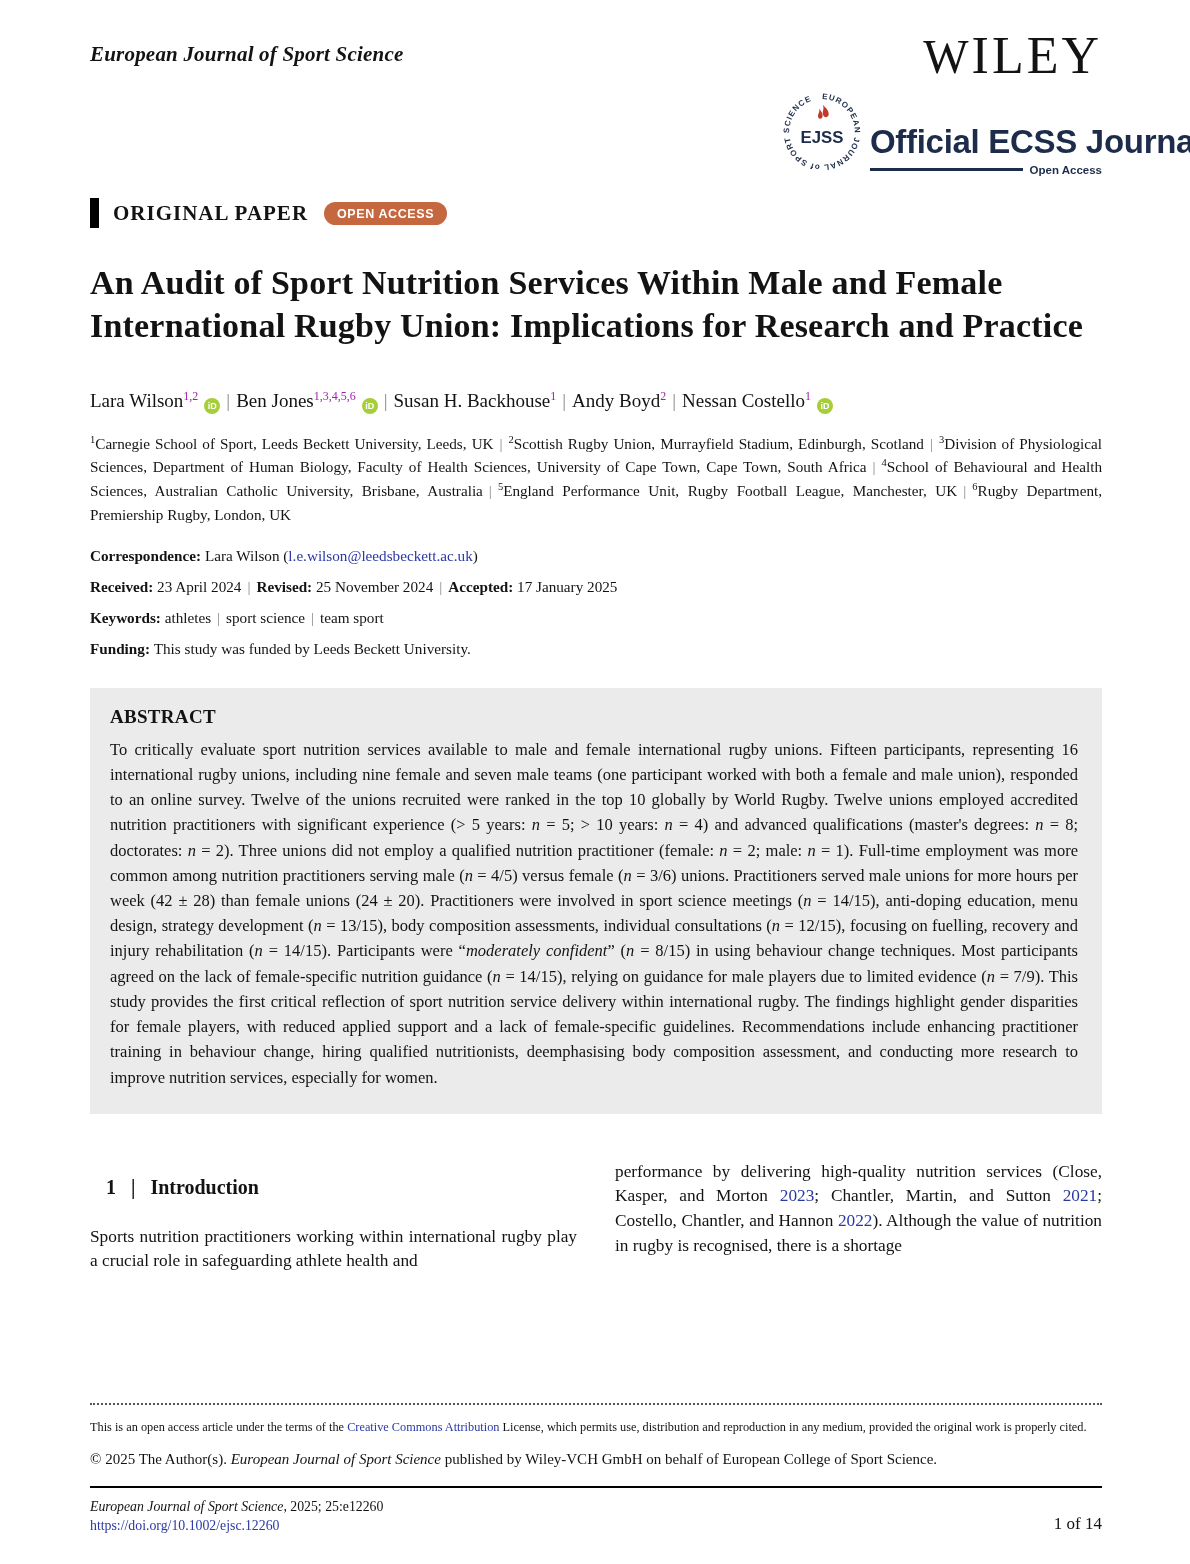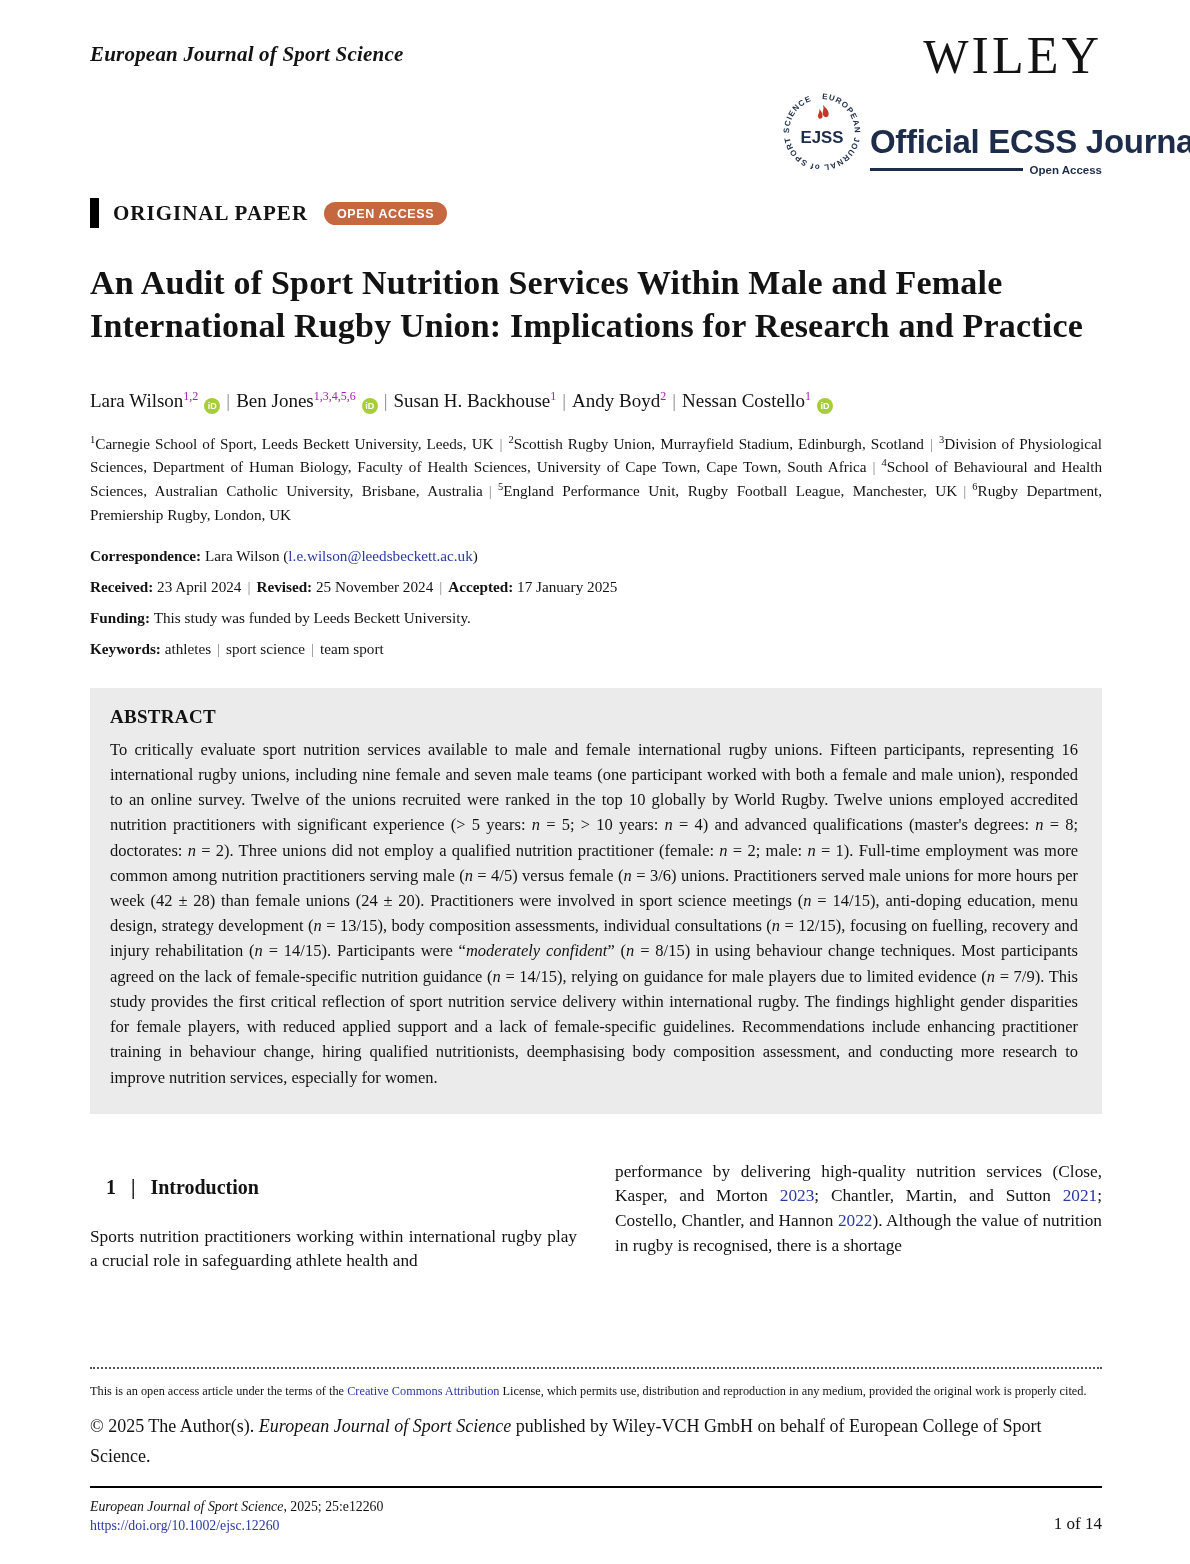--- a/index.html
+++ b/index.html
@@ -48,21 +48,21 @@
   
   .columns { display:flex; gap:38px; margin-top:46px; }
   .col { flex:1; min-width:0; }
   .sec-head { font-size:20px; font-weight:bold; margin:16px; }
   .sec-div { margin:0 15px; }
   .col p { font-size:17.3px; line-height:1.42; text-align:justify; margin:0; }
   .col .lead { margin-top:26px; }
   
   .footnote { margin-top:auto; border-top:2px dotted #555; padding-top:12px;
     font-size:12.3px; line-height:1.7; }
-  .copyright { margin-top:9px; font-size:18px; }
+  .copyright { margin-top:9px; font-size:15px; }
   .bottom { margin-top:14px; border-top:2px solid #000; padding-top:9px;
     display:flex; justify-content:space-between; align-items:flex-start; }
   .cite-line { font-size:13.8px; }
   .doi { display:block; font-size:13.8px; margin-top:3px; }
   .pageno { font-size:17px; margin-top:17px; }
 </style>
 </head>
 <body>
 
 <div class="page">
@@ -104,22 +104,22 @@
   </div>
 
   <h1 class="title">An Audit of Sport Nutrition Services Within Male and Female International Rugby Union: Implications for Research and Practice</h1>
 
   <div class="authors">Lara Wilson<sup class="blue">1,2</sup><span class="orcid">iD</span><span class="sep">|</span>Ben Jones<sup class="blue">1,3,4,5,6</sup><span class="orcid">iD</span><span class="sep">|</span>Susan H. Backhouse<sup class="blue">1</sup><span class="sep">|</span>Andy Boyd<sup class="blue">2</sup><span class="sep">|</span>Nessan Costello<sup class="blue">1</sup><span class="orcid">iD</span></div>
 
   <div class="affils"><sup>1</sup>Carnegie School of Sport, Leeds Beckett University, Leeds, UK<span class="sep">|</span><sup>2</sup>Scottish Rugby Union, Murrayfield Stadium, Edinburgh, Scotland<span class="sep">|</span><sup>3</sup>Division of Physiological Sciences, Department of Human Biology, Faculty of Health Sciences, University of Cape Town, Cape Town, South Africa<span class="sep">|</span><sup>4</sup>School of Behavioural and Health Sciences, Australian Catholic University, Brisbane, Australia<span class="sep">|</span><sup>5</sup>England Performance Unit, Rugby Football League, Manchester, UK<span class="sep">|</span><sup>6</sup>Rugby Department, Premiership Rugby, London, UK</div>
 
   <div class="meta-line" style="margin-top:20px;"><b>Correspondence: </b>Lara Wilson (<a class="lnk">l.e.wilson@leedsbeckett.ac.uk</a>)</div>
   <div class="meta-line"><b>Received: </b>23 April 2024<span class="sep">|</span><b>Revised: </b>25 November 2024<span class="sep">|</span><b>Accepted: </b>17 January 2025</div>
+  <div class="meta-line"><b>Keywords: </b>athletes<span class="sep">|</span>sport science<span class="sep">|</span>team sport</div>
   <div class="meta-line"><b>Funding: </b>This study was funded by Leeds Beckett University.</div>
-  <div class="meta-line"><b>Keywords: </b>athletes<span class="sep">|</span>sport science<span class="sep">|</span>team sport</div>
 
   <div class="abstract">
     <div class="abs-head">ABSTRACT</div>
     <div class="abs-text">To critically evaluate sport nutrition services available to male and female international rugby unions. Fifteen participants, representing 16 international rugby unions, including nine female and seven male teams (one participant worked with both a female and male union), responded to an online survey. Twelve of the unions recruited were ranked in the top 10 globally by World Rugby. Twelve unions employed accredited nutrition practitioners with significant experience (&gt; 5 years: <i>n</i> = 5; &gt; 10 years: <i>n</i> = 4) and advanced qualifications (master's degrees: <i>n</i> = 8; doctorates: <i>n</i> = 2). Three unions did not employ a qualified nutrition practitioner (female: <i>n</i> = 2; male: <i>n</i> = 1). Full-time employment was more common among nutrition practitioners serving male (<i>n</i> = 4/5) versus female (<i>n</i> = 3/6) unions. Practitioners served male unions for more hours per week (42 ± 28) than female unions (24 ± 20). Practitioners were involved in sport science meetings (<i>n</i> = 14/15), anti-doping education, menu design, strategy development (<i>n</i> = 13/15), body composition assessments, individual consultations (<i>n</i> = 12/15), focusing on fuelling, recovery and injury rehabilitation (<i>n</i> = 14/15). Participants were “<i>moderately confident</i>” (<i>n</i> = 8/15) in using behaviour change techniques. Most participants agreed on the lack of female-specific nutrition guidance (<i>n</i> = 14/15), relying on guidance for male players due to limited evidence (<i>n</i> = 7/9). This study provides the first critical reflection of sport nutrition service delivery within international rugby. The findings highlight gender disparities for female players, with reduced applied support and a lack of female-specific guidelines. Recommendations include enhancing practitioner training in behaviour change, hiring qualified nutritionists, deemphasising body composition assessment, and conducting more research to improve nutrition services, especially for women.</div>
   </div>
 
   <div class="columns">
     <div class="col">
       <h2 class="sec-head"><span>1</span><span class="sec-div">|</span><span>Introduction</span></h2>
       <p class="lead">Sports nutrition practitioners working within international rugby play a crucial role in safeguarding athlete health and</p>

